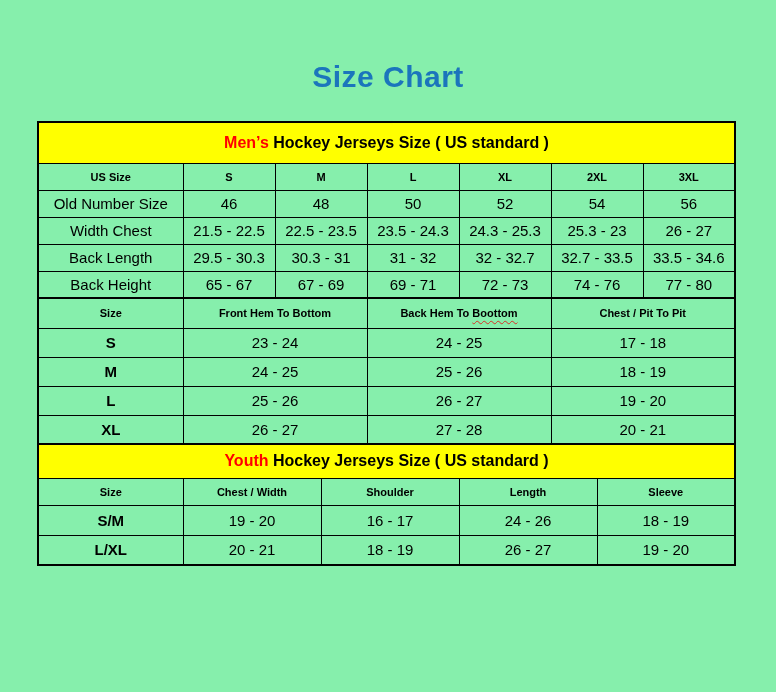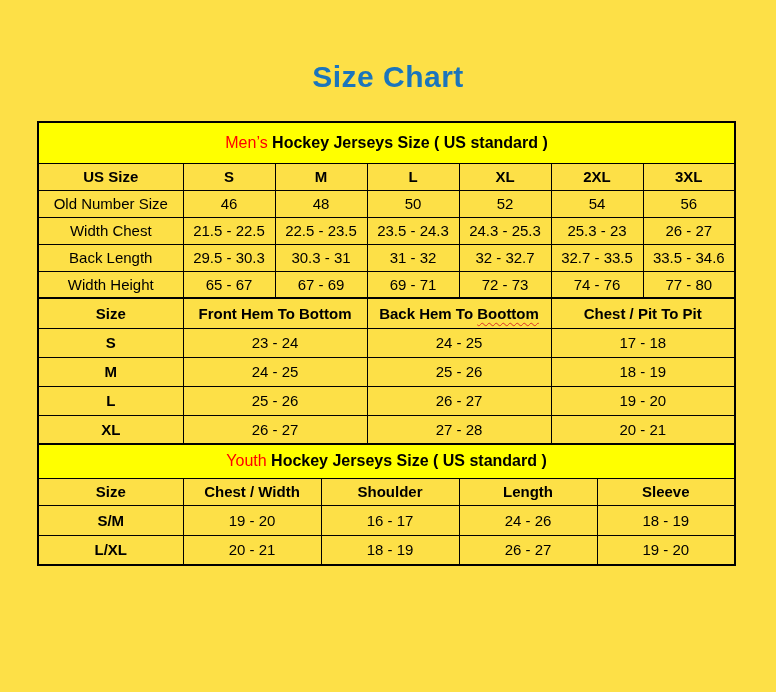--- a/index.html
+++ b/index.html
@@ -1,36 +1,36 @@
 <!DOCTYPE html>
 <html><head>
 <meta charset="utf-8">
 <style>
   * { box-sizing: border-box; }
   html, body { margin: 0; padding: 0; background: #ffffff; }
   body { font-family: "Liberation Sans", sans-serif; }
-  .page { position: relative; width: 776px; height: 692px; background: #fde047; overflow: hidden; }
+  .page { position: relative; width: 776px; height: 692px; background: #86efac; overflow: hidden; }
   .title {
     position: absolute; top: 60px; left: 0; width: 776px; margin: 0;
     text-align: center; font-size: 30px; font-weight: bold; letter-spacing: 0.5px;
   }
   .chart { position: absolute; left: 37px; top: 121px; width: 698px; }
   table.size-table {
     border-collapse: collapse; width: 698px; table-layout: fixed;
     border: 2px solid #000;
   }
   table.size-table + table.size-table { margin-top: -2px; }
   .size-table td, .size-table th {
     border: 1px solid #000; text-align: center; vertical-align: middle;
     padding: 0 2px; color: #000; overflow: hidden; white-space: nowrap;
   }
   .banner-cell { background: #FFFF00; height: 34px; font-size: 16px; font-weight: bold; }
   [data-table-index="0"] .banner-cell { height: 41px; }
-  .accent { font-weight: normal; }
-  .header-row th { height: 27px; font-size: 15px; font-weight: bold; }
+  .accent { font-weight: bold; }
+  .header-row th { height: 27px; font-size: 11px; font-weight: bold; }
   [data-table-index="1"] .header-row th { height: 30px; }
   tbody tr { height: 27px; }
   [data-table-index="1"] tbody tr { height: 29px; }
   [data-table-index="2"] tbody tr { height: 30px; }
   tbody td { font-size: 15px; font-weight: normal; }
   tbody th.row-label { font-size: 15px; font-weight: bold; }
   [data-table-index="0"] tbody th.row-label { font-weight: normal; }
   .squiggle {
     text-decoration: underline wavy #d93025 1px;
     text-underline-offset: 3px;
@@ -90,21 +90,21 @@
           <tr>
             <th class="row-label">Back Length</th>
             <td>29.5 - 30.3</td>
             <td>30.3 - 31</td>
             <td>31 - 32</td>
             <td>32 - 32.7</td>
             <td>32.7 - 33.5</td>
             <td>33.5 - 34.6</td>
           </tr>
           <tr>
-            <th class="row-label">Width Height</th>
+            <th class="row-label">Back Height</th>
             <td>65 - 67</td>
             <td>67 - 69</td>
             <td>69 - 71</td>
             <td>72 - 73</td>
             <td>74 - 76</td>
             <td>77 - 80</td>
           </tr>
         </tbody>
       </table>
     <table class="size-table" data-table-index="1">

